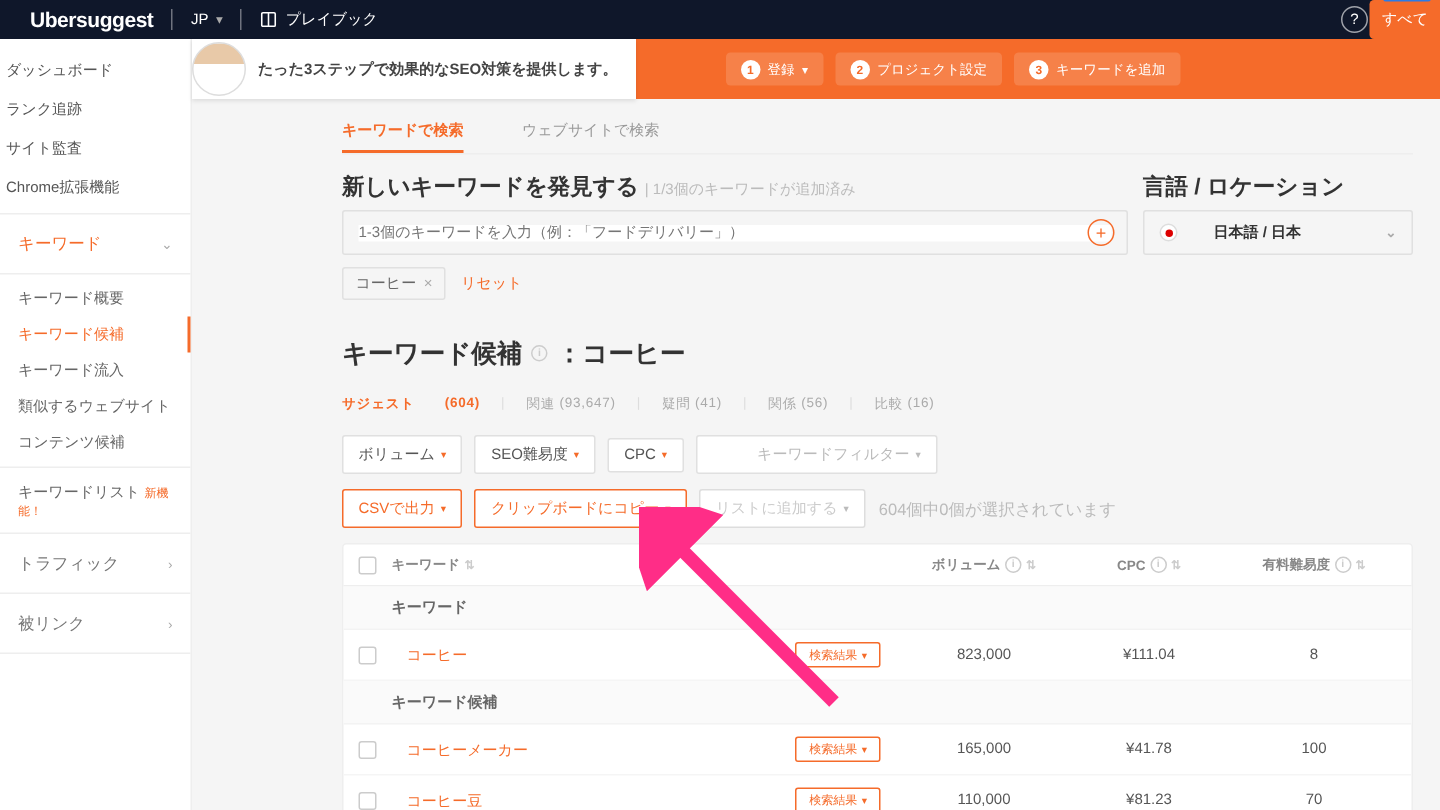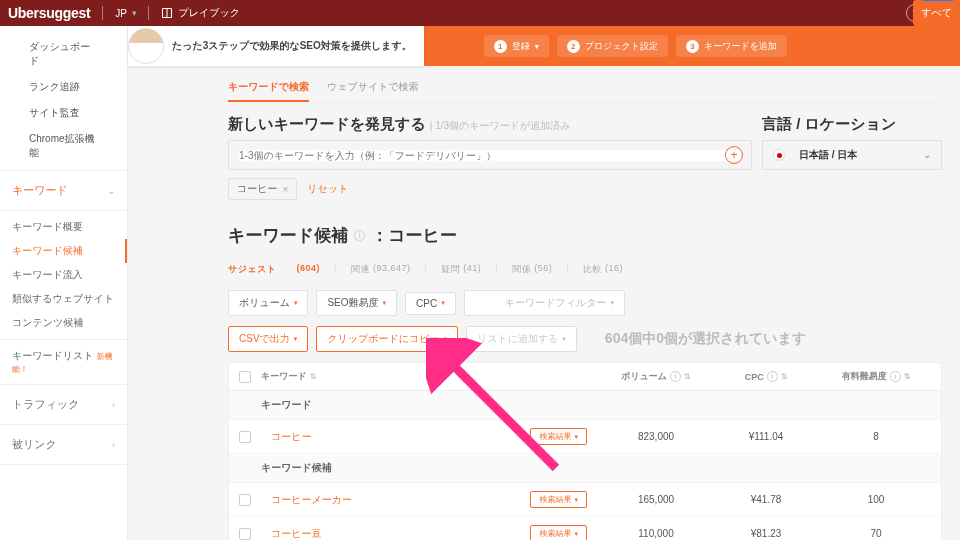--- a/index.html
+++ b/index.html
@@ -1,41 +1,41 @@
 <!DOCTYPE html>
 <html><head>
 <meta charset="utf-8">
 <style>
 * { margin: 0; padding: 0; box-sizing: border-box; font-family: -apple-system, Helvetica, Arial, sans-serif; }
 body { background: #f5f5f5; font-size: 12px; color: #333; overflow: hidden; }
-.topbar { background: #7f1d1d; height: 26px; display: flex; align-items: center; padding: 0 8px; color: #fff; }
+.topbar { background: #0f172a; height: 26px; display: flex; align-items: center; padding: 0 20px; color: #fff; }
 .logo { font-size: 14px; font-weight: 700; letter-spacing: -0.3px; }
 .tb-div { width: 1px; height: 14px; background: rgba(255,255,255,0.4); margin: 0 12px; }
 .tb-item { font-size: 10px; display: flex; align-items: center; gap: 5px; cursor: pointer; }
 .tb-right { margin-left: auto; display: flex; align-items: center; gap: 10px; }
 .tb-icon-circle { width: 18px; height: 18px; border: 1px solid rgba(255,255,255,0.6); border-radius: 50%; display:flex;align-items:center;justify-content:center;font-size:10px; }
 .shell { display: flex; }
 .sidebar { width: 128px; background: #fff; height: 514px; border-right: 1px solid #eee; padding-top: 8px; }
-.sb-item { padding: 6px 29px; font-size: 10px; color: #555; cursor: pointer; }
+.sb-item { padding: 6px 4px; font-size: 10px; color: #555; cursor: pointer; }
 .sb-section { padding: 8px 12px; font-size: 11px; color: #f56b2a; display:flex; justify-content:space-between; align-items:center; cursor:pointer; }
 .sb-section.gray { color: #777; }
 .sb-sub { padding: 5px 12px 5px 12px; font-size: 10px; color: #666; cursor:pointer; }
 .sb-sub.active { color: #f56b2a; border-right: 2px solid #f56b2a; }
 .sb-badge { font-size: 8px; color: #f56b2a; margin-left: 3px; }
 .sb-hr { height:1px; background:#eee; margin: 4px 0; }
 .main { flex: 1; position: relative; }
 .stepbar { background: #f56b2a; height: 40px; display:flex; align-items:center; }
 .stepbox { background:#fff; display:flex; align-items:center; height:40px; padding:0 12px 0 0; gap:8px; box-shadow: 0 1px 3px rgba(0,0,0,0.1); }
 .avatar { width:36px;height:36px;border-radius:50%;background: linear-gradient(#e8c9a8 40%, #fff 40%);border:1px solid #ddd; }
 .step-text { font-size: 10px; font-weight: 600; color:#444; }
 .step-btns { display:flex; gap:8px; margin-left: 60px; }
 .step-btn { background: rgba(255,255,255,0.15); color:#fff; border-radius:3px; height:22px; padding:0 10px; display:flex;align-items:center; font-size:9px; gap:5px; cursor:pointer; }
 .step-num { background:#fff;color:#f56b2a;width:13px;height:13px;border-radius:50%;display:flex;align-items:center;justify-content:center;font-size:8px;font-weight:700; }
 .content { padding: 14px 18px 0 100px; }
-.tabs { display:flex; gap:18px; font-size:10px; border-bottom:1px solid #eee; }
+.tabs { display:flex; gap:39px; font-size:10px; border-bottom:1px solid #eee; }
 .tab { padding-bottom:6px; color:#999; cursor:pointer; }
 .tab.active { color:#f56b2a; border-bottom:2px solid #f56b2a; font-weight:600; }
 .searchrow { display:flex; gap:10px; margin-top:12px; }
 .searchbox { flex:1; }
 .sb-label { font-size:15px; font-weight:700; color:#333; }
 .sb-label-sub { font-size:10px; color:#bbb; margin-left:4px; }
 .sb-input { position: relative; margin-top:6px; border:1px solid #e0e0e0; border-radius:2px; height:30px; display:flex;align-items:center; padding:0 10px; }
 .sb-input input { border:none; outline:none; width:100%; font-size:10px; color:#999; }
 .plus-btn { position:absolute; right: 8px; width:18px;height:18px;border:1px solid #f56b2a;border-radius:50%;color:#f56b2a;display:flex;align-items:center;justify-content:center;font-size:12px;cursor:pointer; }
 .langbox { width:180px; }
@@ -53,21 +53,21 @@
 .subtab.active { color:#f56b2a; font-weight:700;gap:20px; }
 .subtab-divider { color:#ddd; }
 .filters { margin-top:14px; display:flex; gap:8px; align-items:center; }
 .fbtn { border:1px solid #e0e0e0; background:#fff; border-radius:2px; padding:5px 10px; font-size:10px; color:#555; cursor:pointer; display:flex;align-items:center;gap:4px; }
 .fbtn.gray { color:#bbb;padding-left:40px; }
 .caret { font-size:7px; color:#f56b2a; }
 .caret.gray{color:#bbb;}
 .actions { margin-top:10px; display:flex; gap:8px; align-items:center; position:relative; }
 .abtn { border:1px solid #f56b2a; color:#f56b2a; background:#fff; border-radius:2px; padding:5px 10px; font-size:10px; cursor:pointer; display:flex;align-items:center;gap:4px; }
 .abtn.disabled { border-color:#ddd; color:#ccc; }
-.sel-text { font-size:14px; color:#bbb; margin-left:20px;font-weight:bold; }
+.sel-text { font-size:11px; color:#bbb; margin-left:1px; }
 .beta-wrap { position:absolute; right:0; top:-26px; }
 .beta { background:#2c7be5; color:#fff; font-size:8px; padding:1px 6px; border-radius:2px; position:absolute; right:6px; top:-10px; }
 .all-btn { background:#f56b2a;color:#fff;padding:6px 8px;border-radius:3px 0 0 3px;font-size:10px;cursor:pointer; }
 .table { margin-top:10px; background:#fff; border:1px solid #eee; border-radius:3px; }
 .thead { display:flex; align-items:center; padding:7px 10px; border-bottom:1px solid #eee; font-size:9px; color:#888; font-weight:600; }
 .th-cb { width:22px; }
 .cb { width:12px;height:12px;border:1px solid #ccc;border-radius:2px;cursor:pointer; }
 .th-kw { flex:1; display:flex;align-items:center;gap:3px; }
 .th-vol, .th-cpc, .th-diff { width:110px; text-align:center; display:flex;align-items:center;justify-content:center;gap:3px; }
 .sort { color:#ccc; font-size:8px; }
@@ -176,21 +176,21 @@
             <div class="chip">
                 <span>コーヒー</span>
                 <span class="chip-x">×</span>
               </div>
             <span class="reset">リセット</span>
           </div>
         </div>
         <div class="langbox">
           <span class="sb-label">言語 / ロケーション</span>
           <div class="lang-input">
-            <span style="display:flex;align-items:center;gap:14px;justify-content:flex-end;">
+            <span style="display:flex;align-items:center;gap:24px;justify-content:flex-end;">
                 <span class="jp-flag"></span>
                 <span>日本語 / 日本</span>
               </span>
             <span class="chev">⌄</span>
           </div>
         </div>
       </div>
 
       <div class="page-title">
         <span>キーワード候補</span>

